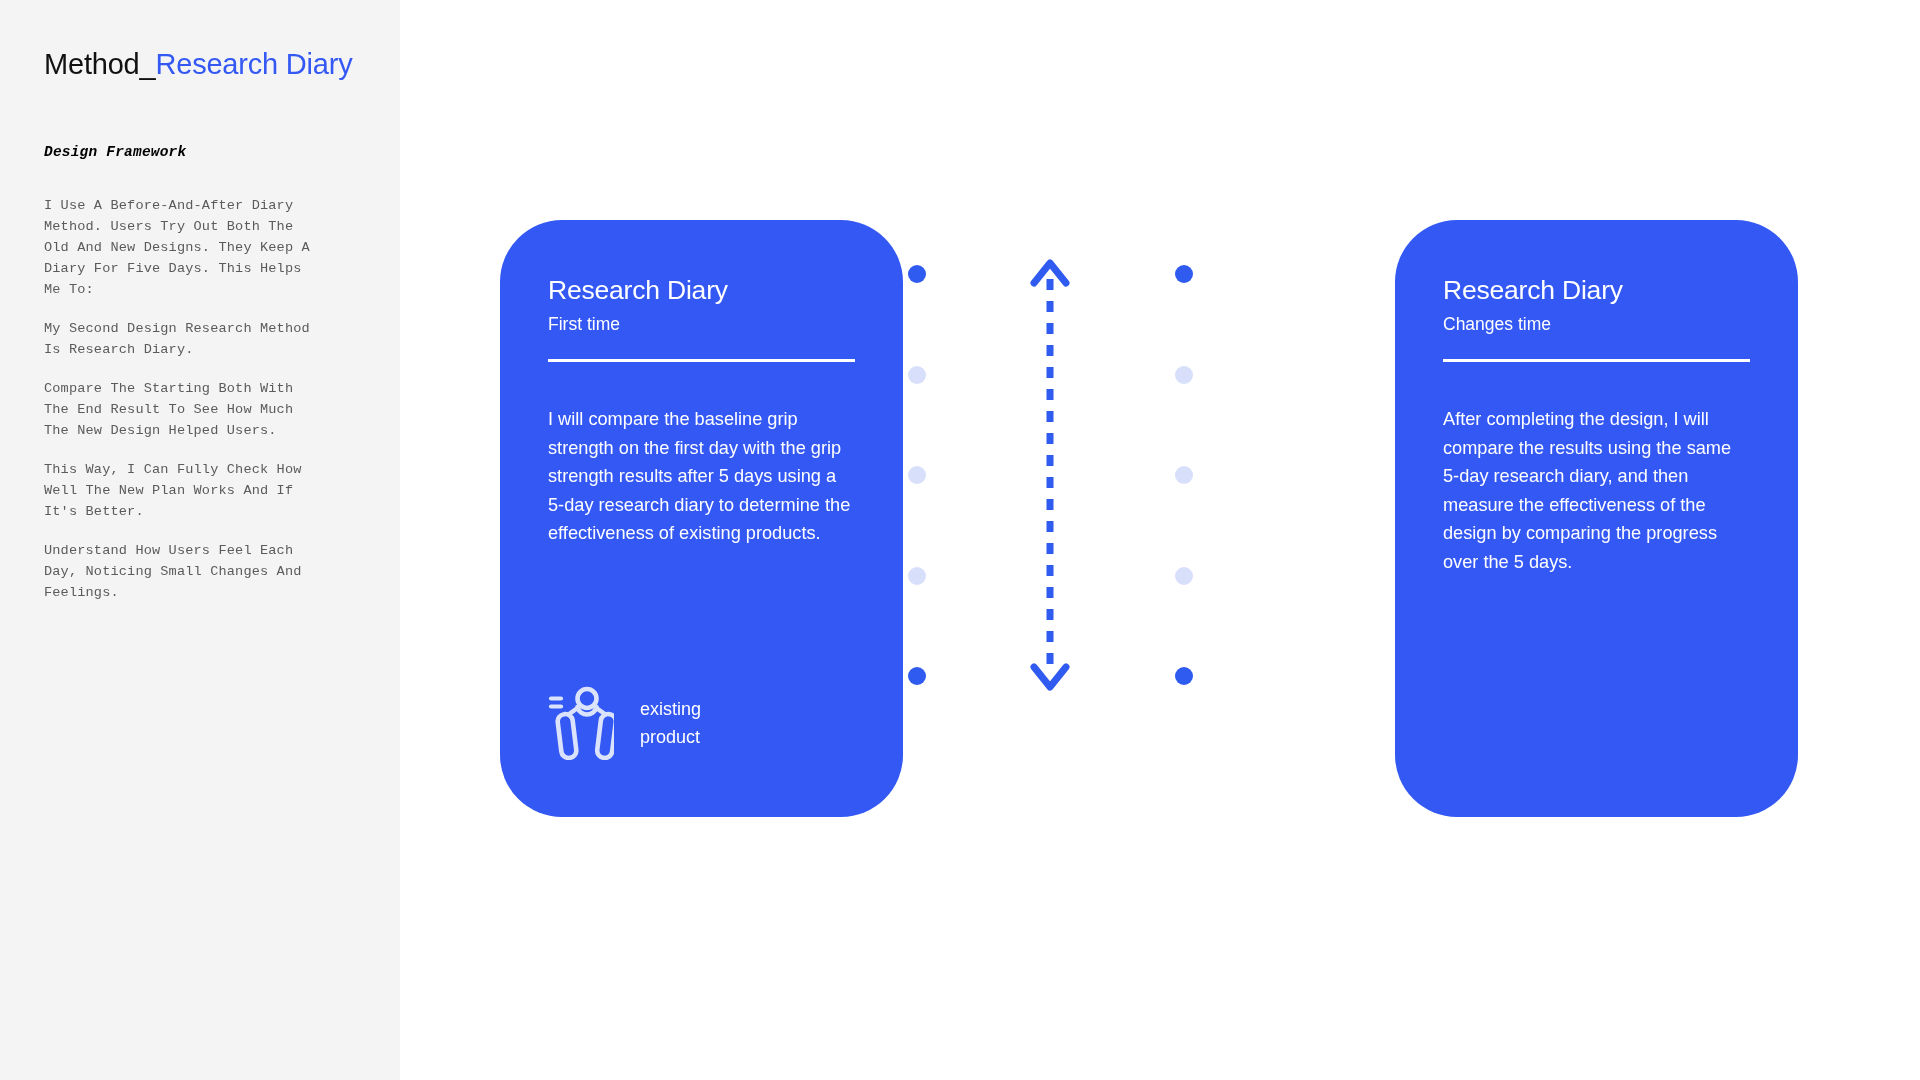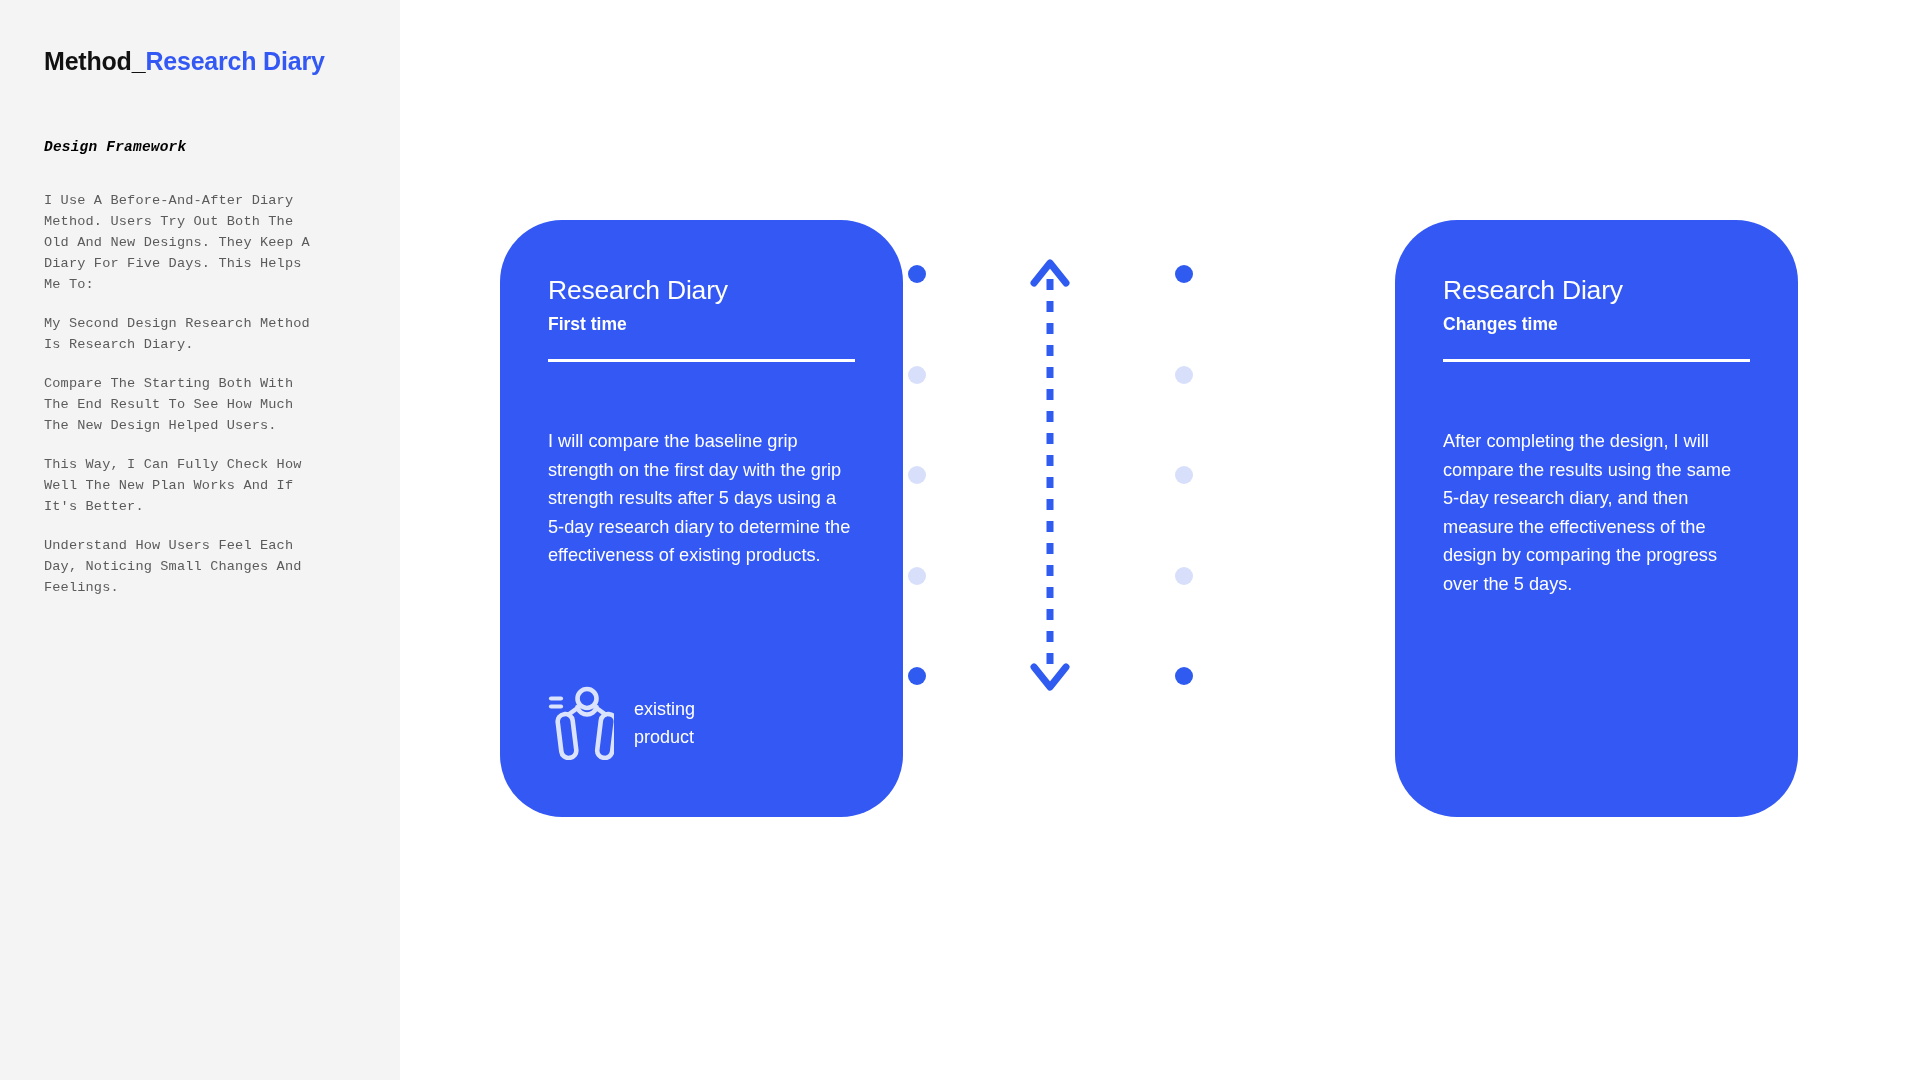--- a/index.html
+++ b/index.html
@@ -28,22 +28,22 @@
     width: 400px;
     height: 1080px;
     background: #f4f4f4;
     flex: 0 0 400px;
     padding: 36px 44px 0 44px;
     position: relative;
   }
 
   .sidebar-title {
     font-family: "Liberation Sans", sans-serif;
-    font-size: 25px;
-    font-weight: 700;
+    font-size: 29px;
+    font-weight: 400;
     line-height: 1.25;
     color: #111111;
     letter-spacing: -0.2px;
     white-space: nowrap;
     margin-top: 10px;
   }
   .sidebar-title .accent { color: #3358f4; }
 
   .framework-label {
     font-family: "Liberation Mono", "DejaVu Sans Mono", monospace;
@@ -102,49 +102,49 @@
   .card-title {
     font-size: 26.5px;
     font-weight: 400;
     line-height: 1.2;
     letter-spacing: -0.2px;
     color: #ffffff;
   }
 
   .card-subtitle {
     font-size: 17.5px;
-    font-weight: 700;
+    font-weight: 400;
     line-height: 1.35;
     margin-top: 6px;
     color: #ffffff;
   }
 
   .card-divider {
     height: 3px;
     background: #ffffff;
     margin-top: 23px;
     width: 100%;
     border: 0;
   }
 
   .card-body {
-    margin-top: 65px;
+    margin-top: 43px;
     font-size: 18.2px;
     line-height: 28.5px;
     color: #ffffff;
     font-weight: 400;
   }
 
   .card-footer {
     position: absolute;
     left: 48px;
     bottom: 57px;
     display: flex;
     align-items: center;
-    gap: 20px;
+    gap: 26px;
   }
 
   .card-icon {
     width: 66px;
     height: 74px;
     flex: 0 0 66px;
     display: block;
   }
 
   .card-icon-label {

